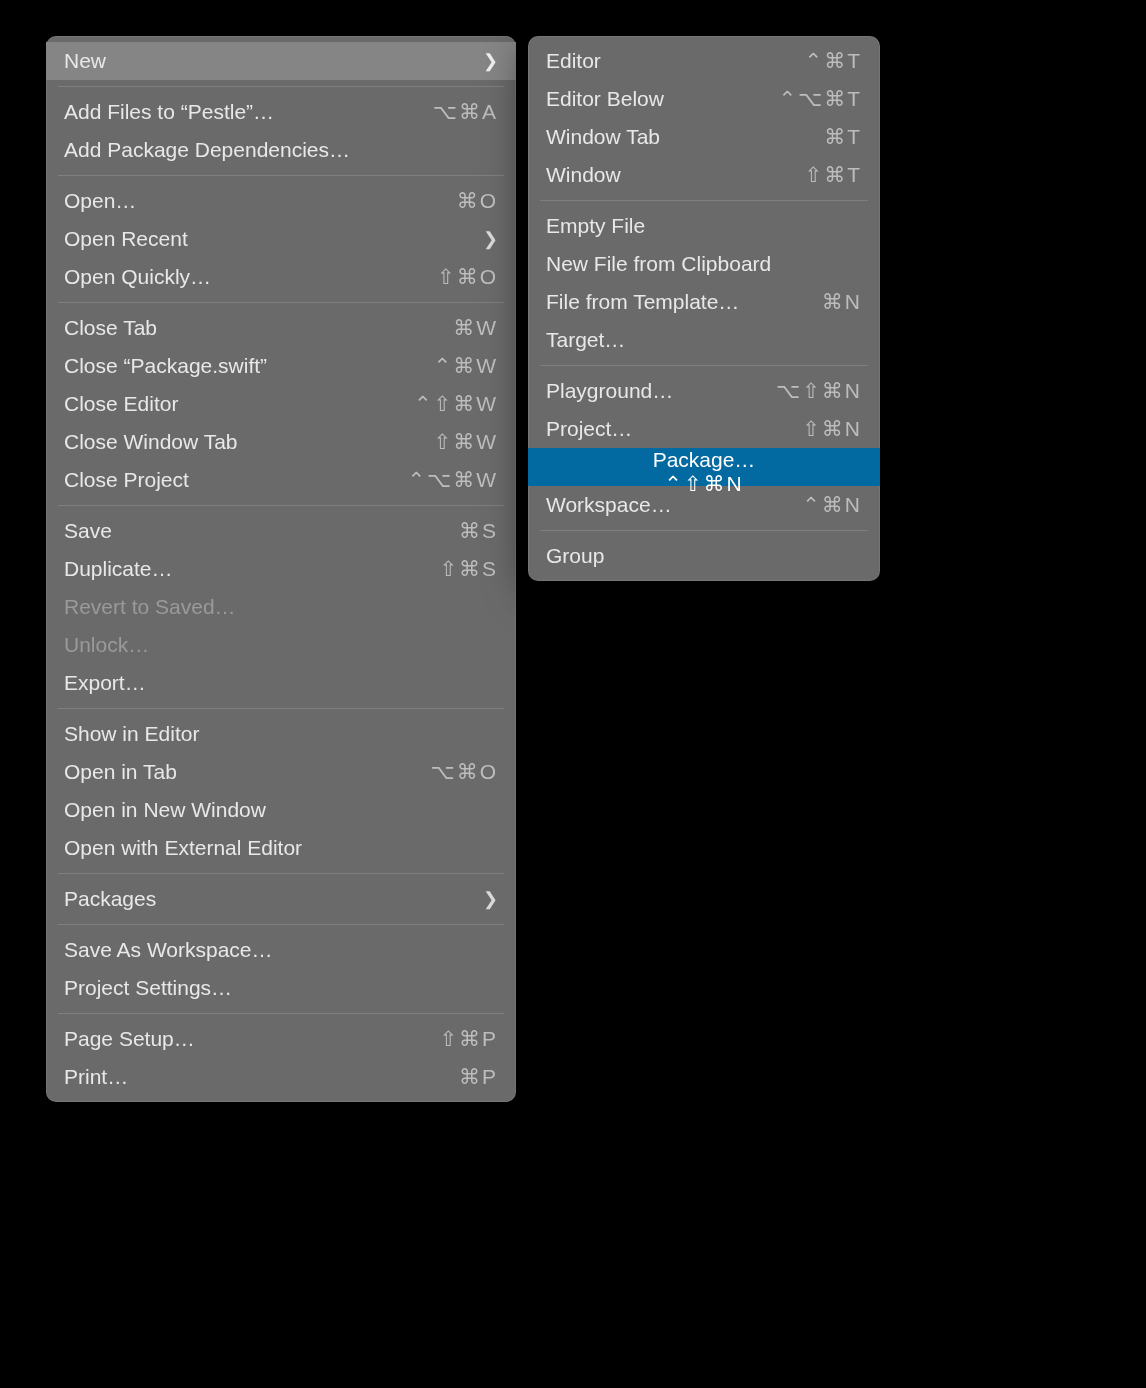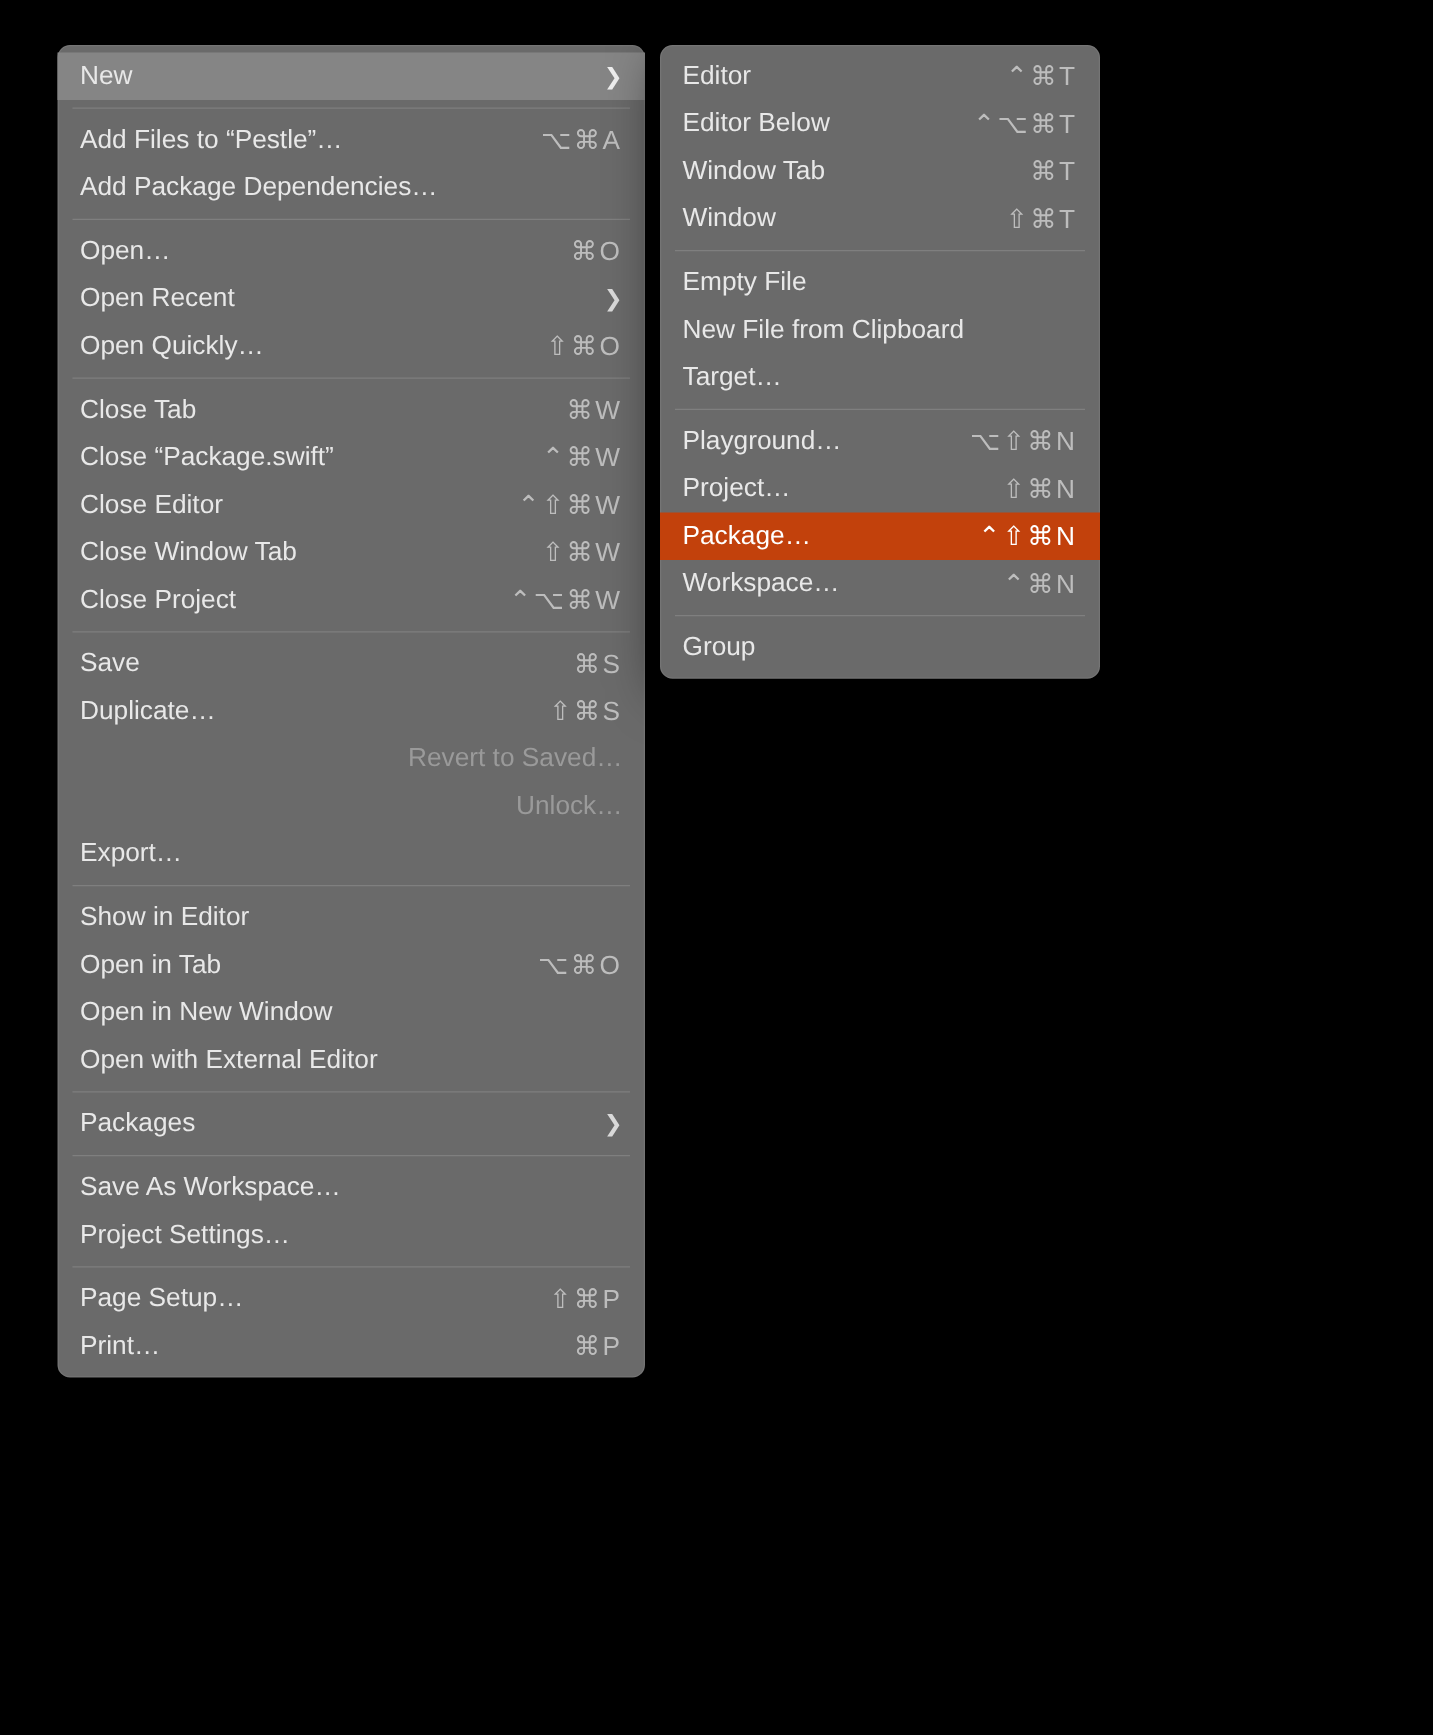--- a/index.html
+++ b/index.html
@@ -24,23 +24,23 @@
       display: flex;
       align-items: center;
       height: 38px;
       padding: 0 18px 0 18px;
       font-size: 21px;
       color: #e8e8e8;
       white-space: nowrap;
       cursor: default;
     }
     .menu-item.highlight-grey { background: #858585; }
-    .menu-item.highlight-blue { background: #c2410c; color: #fff; }
+    .menu-item.highlight-blue { background: #0369a1; color: #fff; flex-direction: column; }
     .menu-item.highlight-blue .shortcut { color: #fff; }
-    .menu-item.disabled { color: #9a9a9a; justify-content: flex-end; }
+    .menu-item.disabled { color: #9a9a9a; }
     .menu-item .label { flex: 0 0 auto; }
     .menu-item .spacer { flex: 1 1 auto; }
     .menu-item .shortcut {
       color: #bdbdbd;
       font-size: 21px;
       letter-spacing: 2px;
       text-align: right;
       font-weight: 400;
     }
     .menu-item .arrow {
@@ -217,20 +217,25 @@
 
   <div class="menu-sep"></div>
 
   <div class="menu-item">
     <span class="label">Empty File</span>
   </div>
   <div class="menu-item">
     <span class="label">New File from Clipboard</span>
   </div>
   <div class="menu-item">
+    <span class="label">File from Template…</span>
+    <span class="spacer"></span>
+    <span class="shortcut">⌘N</span>
+  </div>
+  <div class="menu-item">
     <span class="label">Target…</span>
   </div>
 
   <div class="menu-sep"></div>
 
   <div class="menu-item">
     <span class="label">Playground…</span>
     <span class="spacer"></span>
     <span class="shortcut">⌥⇧⌘N</span>
   </div>

